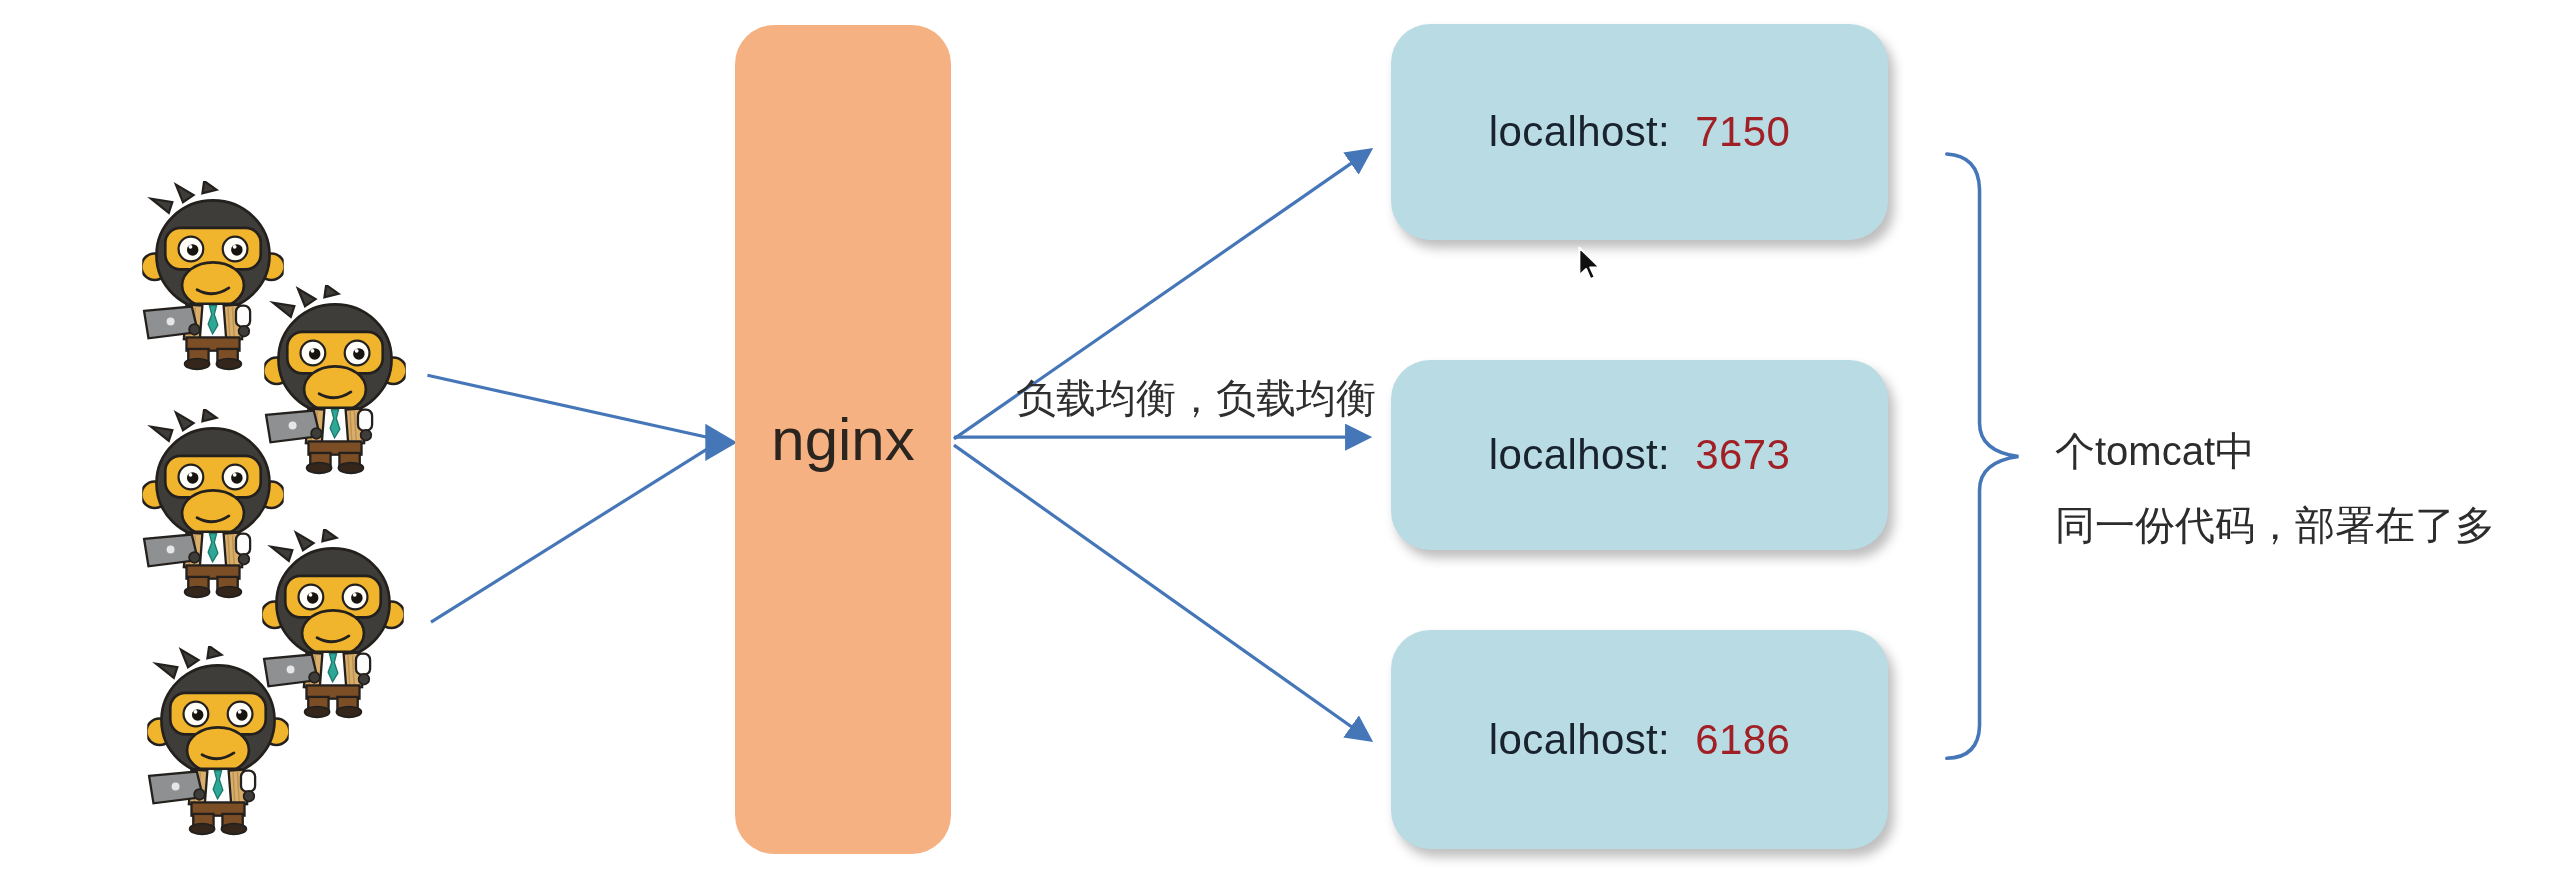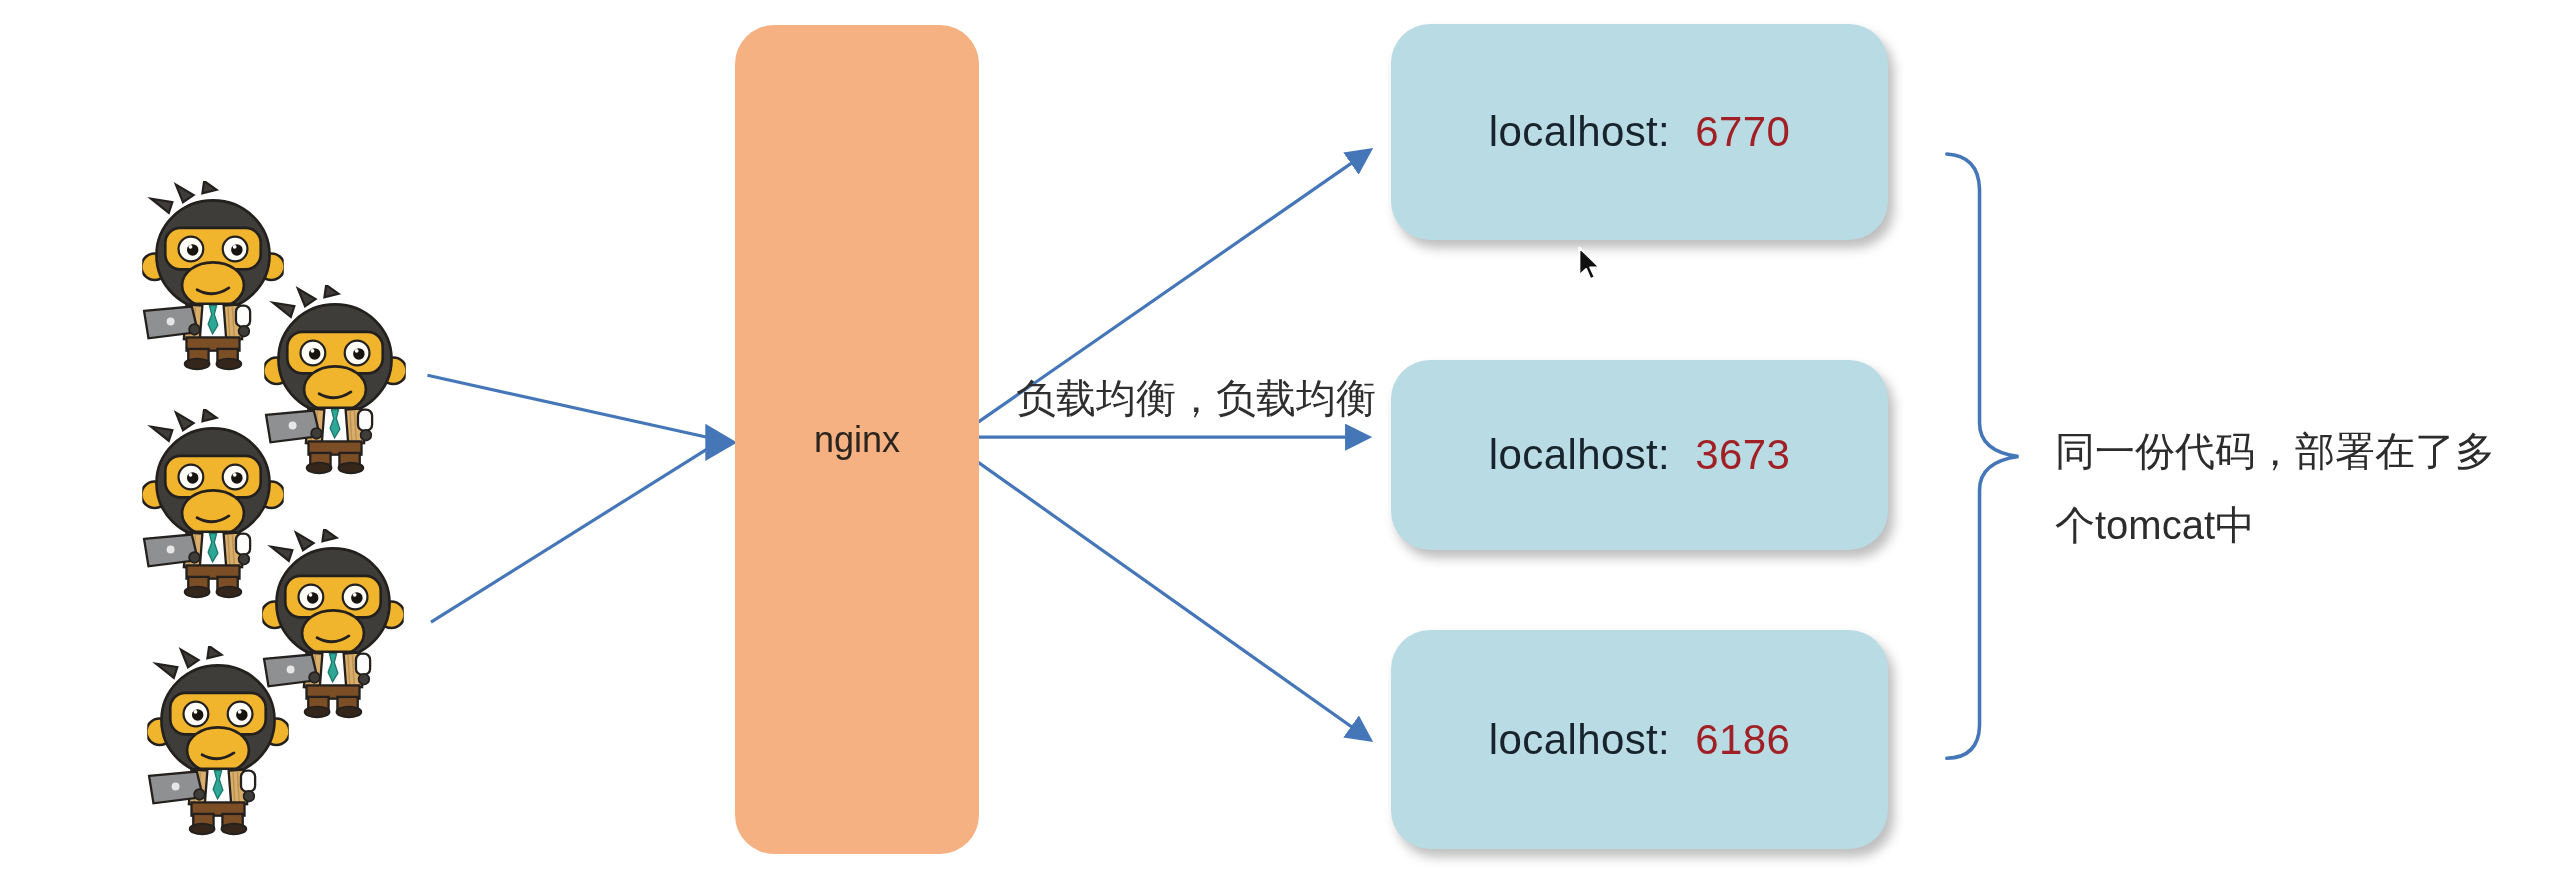--- a/index.html
+++ b/index.html
@@ -8,23 +8,23 @@
     background:var(--background,#ffffff);
     font-family:"Liberation Sans","DejaVu Sans",sans-serif;
   }
   svg.overlay{position:absolute;left:0;top:0;z-index:1;}
   .flow-line{stroke:var(--arrow,#4576b8);stroke-width:3.6;fill:none;}
   .brace-path{stroke:var(--brace,#4576b8);stroke-width:4;fill:none;stroke-linecap:round;}
   .arrowhead{fill:var(--arrow,#4576b8);}
 
   .node{position:absolute;z-index:2;display:flex;align-items:center;justify-content:center;gap:25px;}
   .nginx-node{
-    left:735px;top:25px;width:244px;height:829px;border-radius:39px;
+    left:735px;top:25px;width:216px;height:829px;border-radius:39px;
     background:var(--nginx-fill,#f6b183);
-    font-size:36px;color:#2b2520;
+    font-size:60px;color:#2b2520;
   }
   .server-node{
     left:1391px;width:497px;border-radius:39px;
     background:var(--server-fill,#b9dbe4);
     font-size:42px;color:var(--server-host-text,#18232d);
     box-shadow:5.3px 8px 10.6px rgba(40,40,40,.30);
     letter-spacing:0.4px;
   }
   .server-1{top:24px;height:216px;}
   .server-2{top:360px;height:190px;}
@@ -135,34 +135,34 @@
   <div class="node nginx-node">
     <span>nginx</span>
   </div>
 
   <div class="flow-label">
     <span>负载均衡，负载均衡</span>
   </div>
 
   <div class="node server-node server-1">
     <span>localhost:</span>
-      <span class="server-port">6770</span>
+      <span class="server-port">7150</span>
   </div>
   <div class="node server-node server-2">
     <span>localhost:</span>
       <span class="server-port">3673</span>
   </div>
   <div class="node server-node server-3">
     <span>localhost:</span>
       <span class="server-port">6186</span>
   </div>
 
   <div class="annotation">
+    <div>个tomcat中</div>
     <div>同一份代码，部署在了多</div>
-    <div>个tomcat中</div>
   </div>
 
   <svg class="cursor" viewBox="0 0 20 30">
     <path d="M2 1 L2 24 L7.6 18.7 L11.2 27.2 L14.8 25.5 L11 17.4 L18.5 17.2 Z" fill="#101010" stroke="#ffffff" stroke-width="1.6" stroke-linejoin="round"></path>
   </svg>
 
 </div>
 
 
 </body></html>

